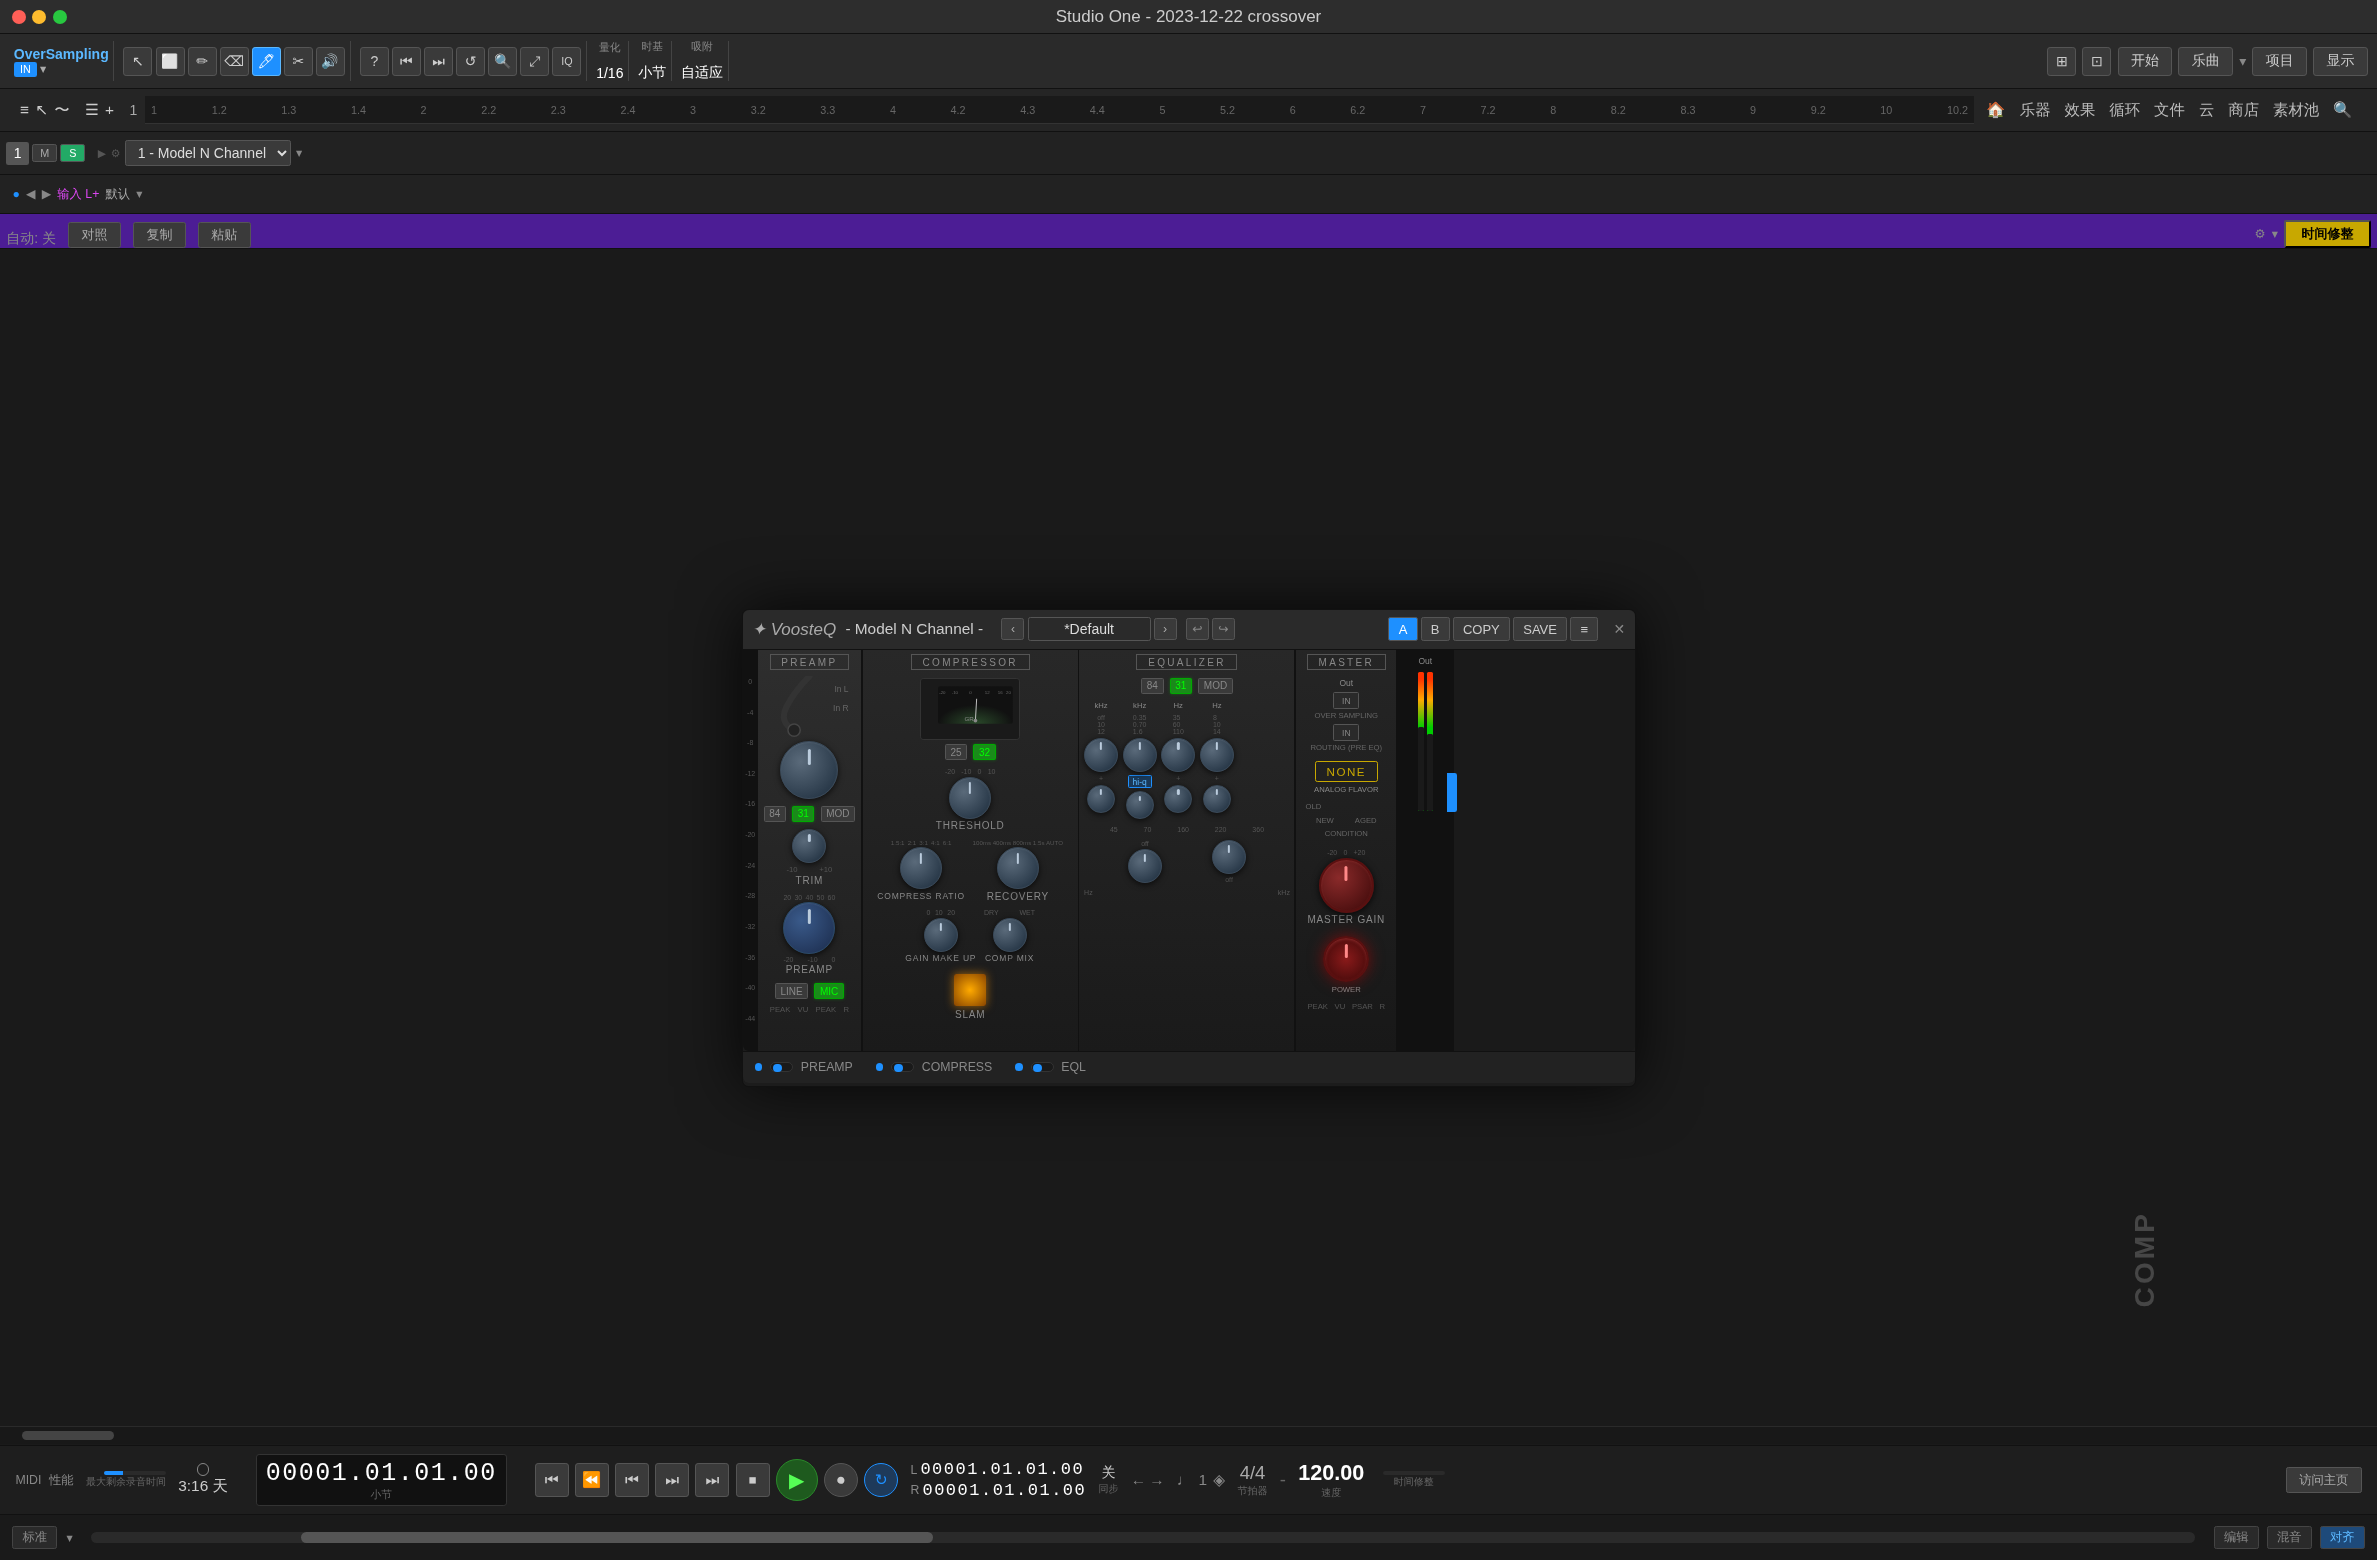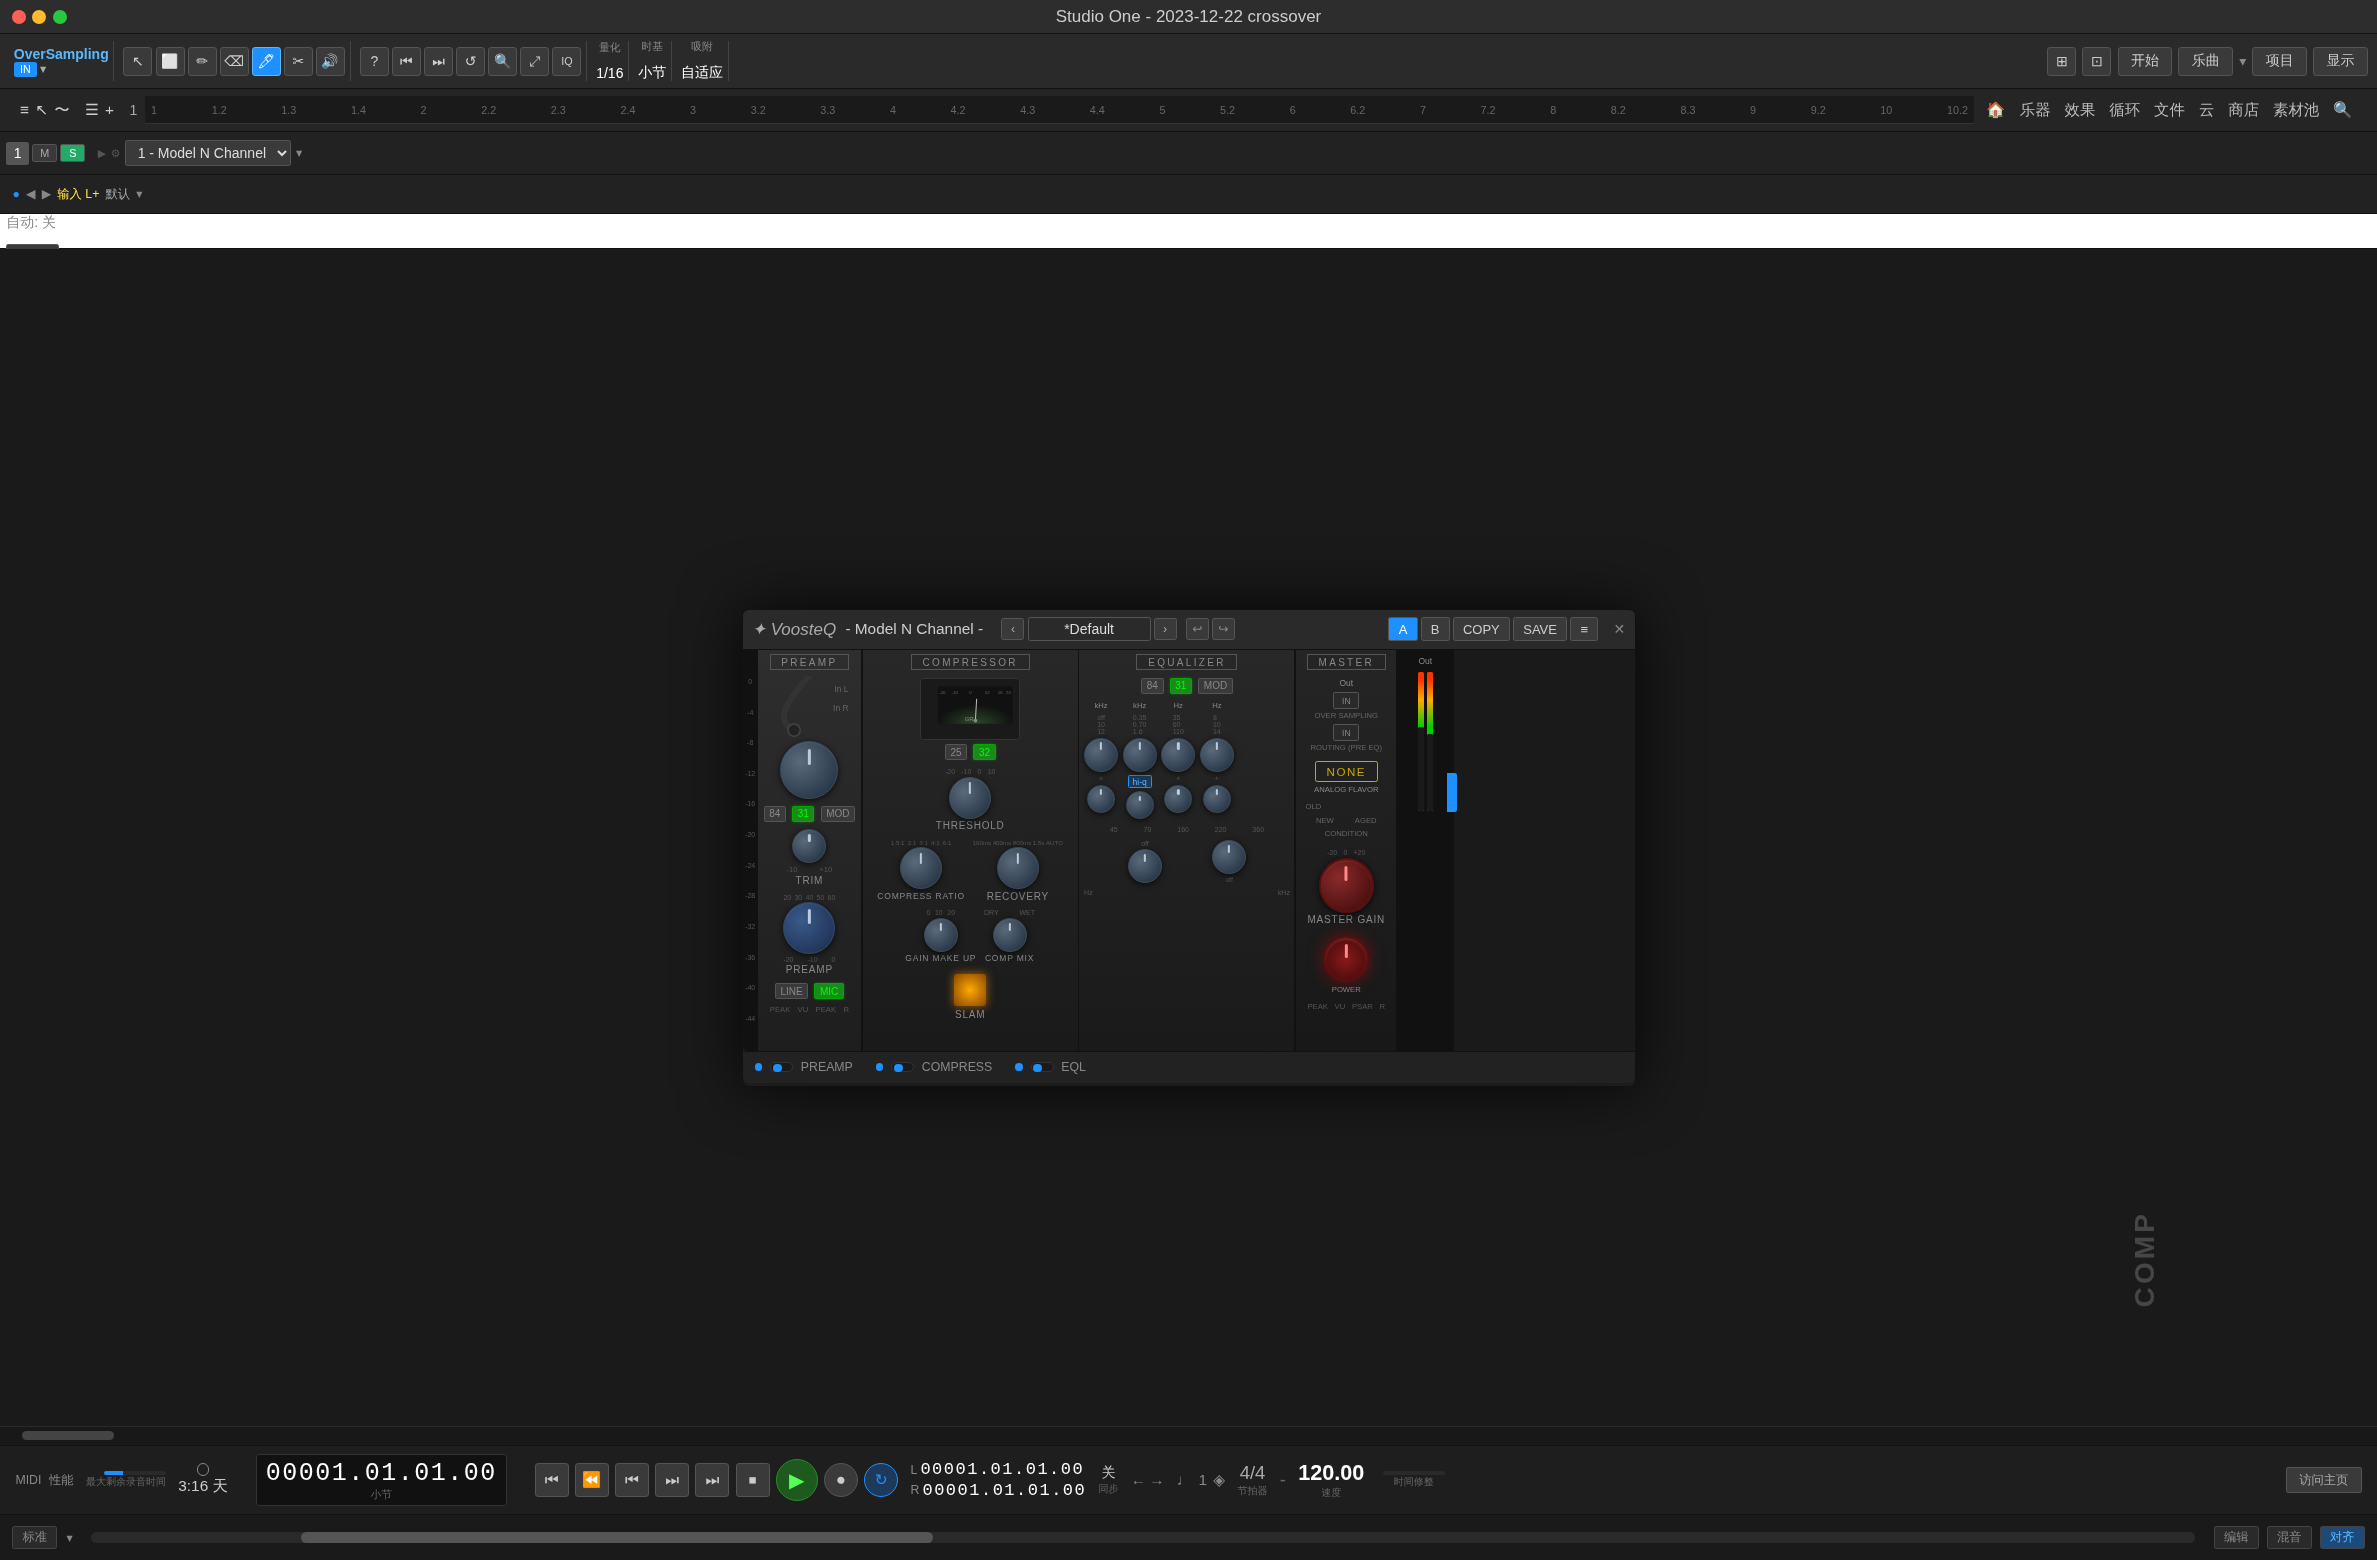--- a/index.html
+++ b/index.html
@@ -213,27 +213,26 @@
       align-items: center;
       padding: 0 6.2px;
       gap: 6.2px;
       border-bottom: 0.8px solid #111;
     }
 
     
     #automation-row {
       width: 100%;
       height: 35px;
-      background: #ffffff;
-      display: flex;
-      align-items: flex-start;
+      background: #4c1d95;
+      display: flex;
+      align-items: flex-end;
       padding: 0 6.2px;
       gap: 12.3px;
       border-bottom: 1.5px solid #111;
-      flex-direction: column;
     }
     .auto-label {
       color: #888;
       font-size: 14px;
     }
     .auto-btn {
       background: #3a3a3a;
       border: 0.8px solid #555;
       color: #aaa;
       padding: 3.1px 12.3px;
@@ -962,21 +961,21 @@
       <span style="color:#888;font-size:12.3px;">▾</span>
     </div>
   </div>
 </div>
 
 <div id="track-row2">
   <div style="display:flex;align-items:center;gap:6.2px;margin-left:6.2px;">
     <span style="color:#1e90ff;font-size:12.3px;">●</span>
     <span style="color:#888;font-size:12.3px;">◀</span>
     <span style="color:#888;font-size:12.3px;">▶</span>
-    <span style="color:#fde047;font-size:12.3px;">输入 L+</span>
+    <span style="color:#d946ef;font-size:12.3px;">输入 L+</span>
     <span style="color:#aaa;font-size:12.3px;">默认</span>
     <span style="color:#888;font-size:12.3px;">▾</span>
   </div>
 </div>
 
 <div id="automation-row">
   <span class="auto-label">自动: 关</span>
   <button class="auto-btn">对照</button>
   <button class="auto-btn">复制</button>
   <button class="auto-btn">粘贴</button>

